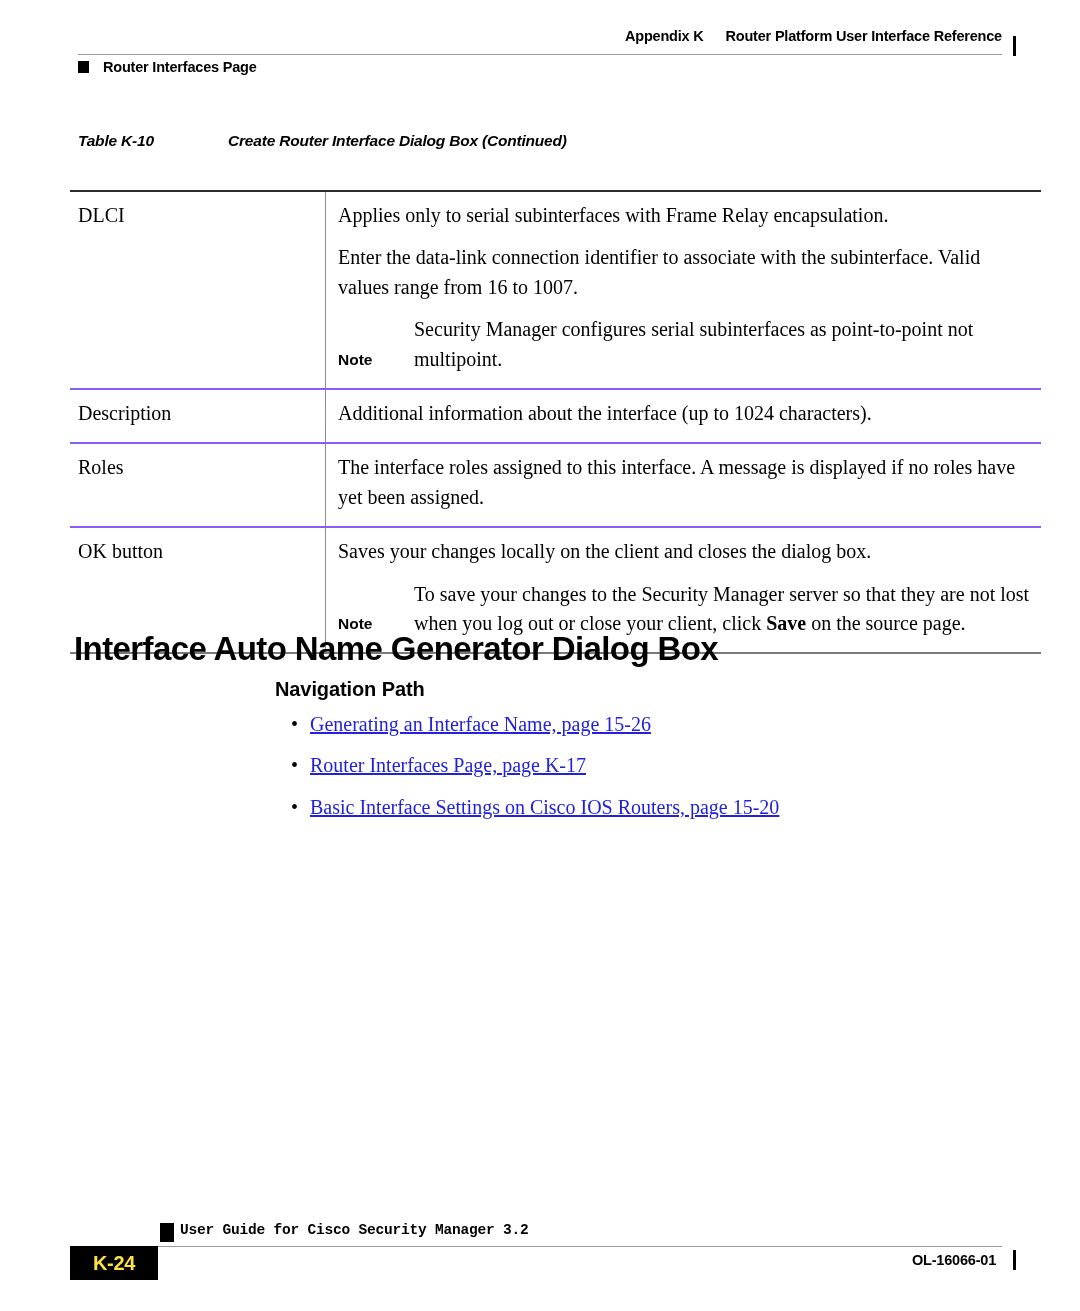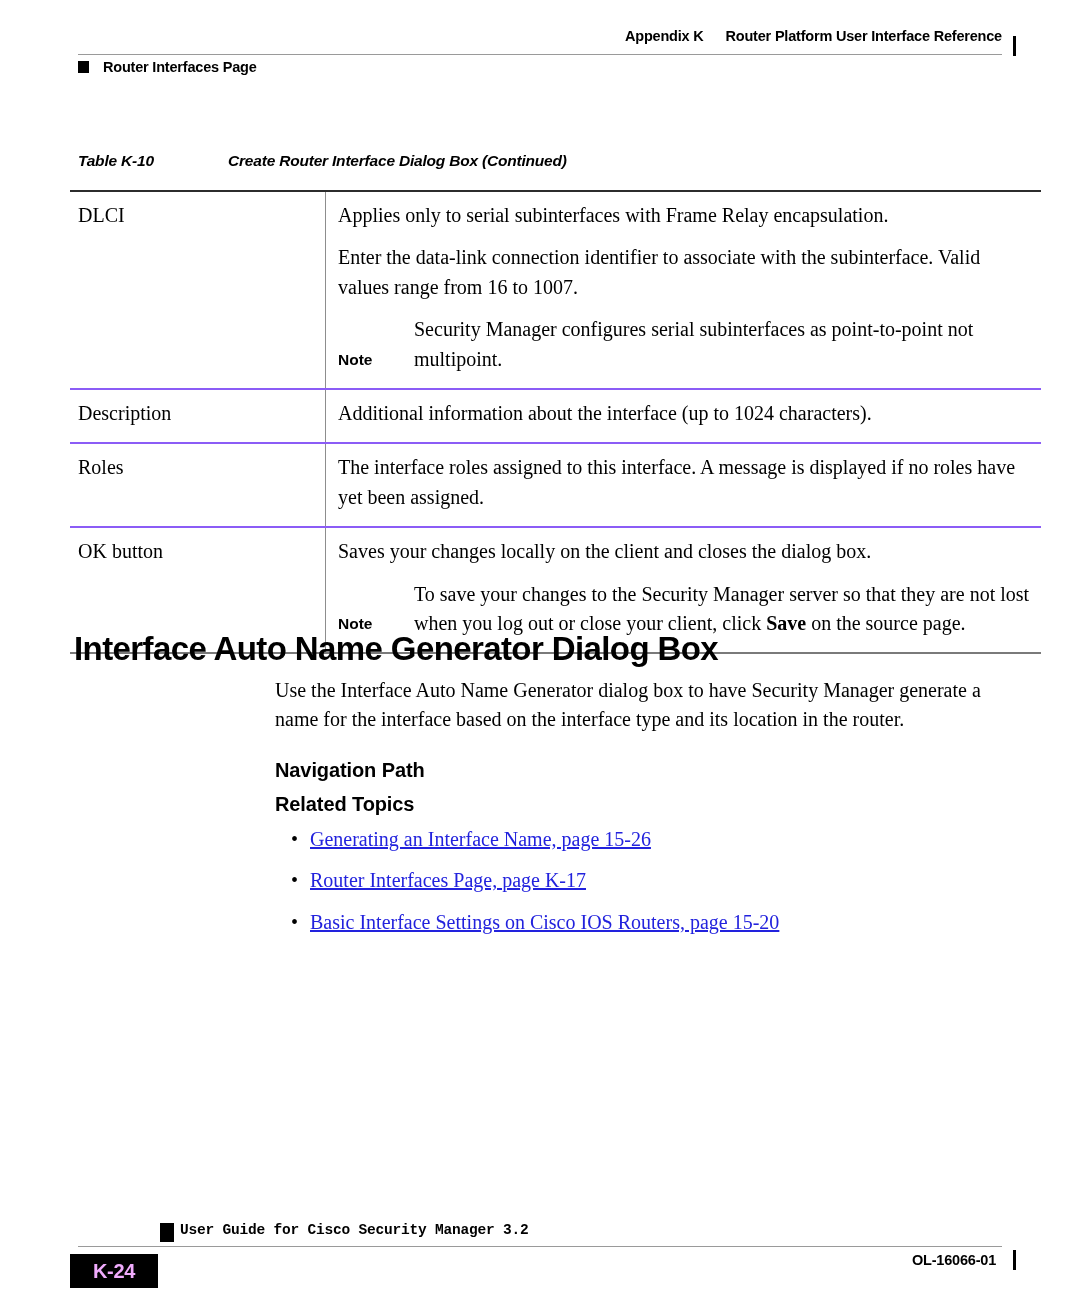--- a/index.html
+++ b/index.html
@@ -69,21 +69,21 @@
     width: 11px;
     height: 12px;
     background: #000000;
     margin-right: 14px;
   }
 
   
   .table-caption {
     position: absolute;
     left: 78px;
-    top: 152px;
+    top: 132px;
     width: 924px;
     font-family: "Liberation Sans", sans-serif;
     font-weight: bold;
     font-style: italic;
     font-size: 15.5px;
     letter-spacing: -0.2px;
     white-space: nowrap;
   }
   .table-caption .cap-num {
     display: inline-block;
@@ -226,25 +226,25 @@
     position: absolute;
     right: -14px;
     top: 28px;
     width: 3px;
     height: 20px;
     background: #000000;
   }
   .page-number-box {
     position: absolute;
     left: -8px;
-    top: 32px;
+    top: 24px;
     width: 88px;
     height: 34px;
     background: #000000;
-    color: #f0abfc;
+    color: #fde047;
     font-family: "Liberation Sans", sans-serif;
     font-weight: bold;
     font-size: 20px;
     letter-spacing: -0.3px;
     display: flex;
     align-items: center;
     justify-content: center;
   }
   .footer-docid {
     position: absolute;
@@ -311,25 +311,23 @@
           <span class="note-text"><span>To save your changes to the Security Manager server so that they are not lost when you log out or close your client, click </span><span class="bold-ui">Save</span><span> on the source page.</span></span>
         </div>
       </td>
     </tr>
   </tbody>
 </table>
 
 <h1 class="section-heading">Interface Auto Name Generator Dialog Box</h1>
 
 <div class="body-col">
-  <p>Use the Interface Auto Name Generator dialog box to have Security Manager generate a name for the interface based on the interface type and its location in the router.</p>
 
   <p class="subhead">Navigation Path</p>
 
-  <p class="subhead">Related Topics</p>
   <ul class="topic-list">
     <li>
       <span class="bullet">•</span>
       <a class="xref" href="#">Generating an Interface Name, page 15-26</a>
     </li>
     <li>
       <span class="bullet">•</span>
       <a class="xref" href="#">Router Interfaces Page, page K-17</a>
     </li>
     <li>

